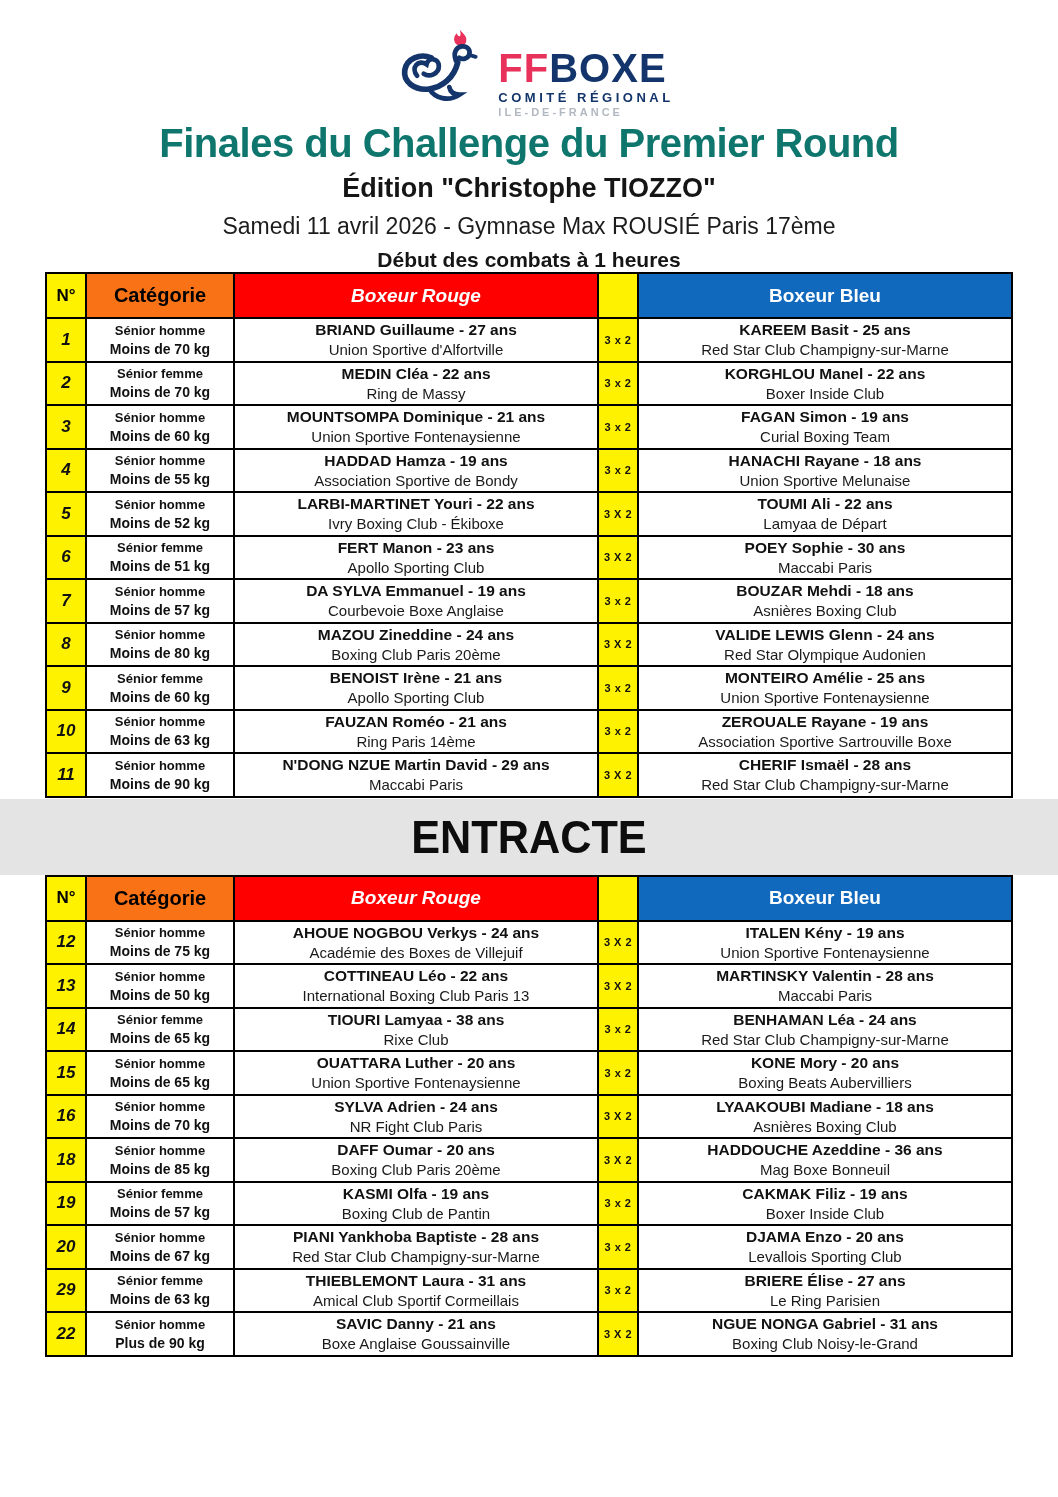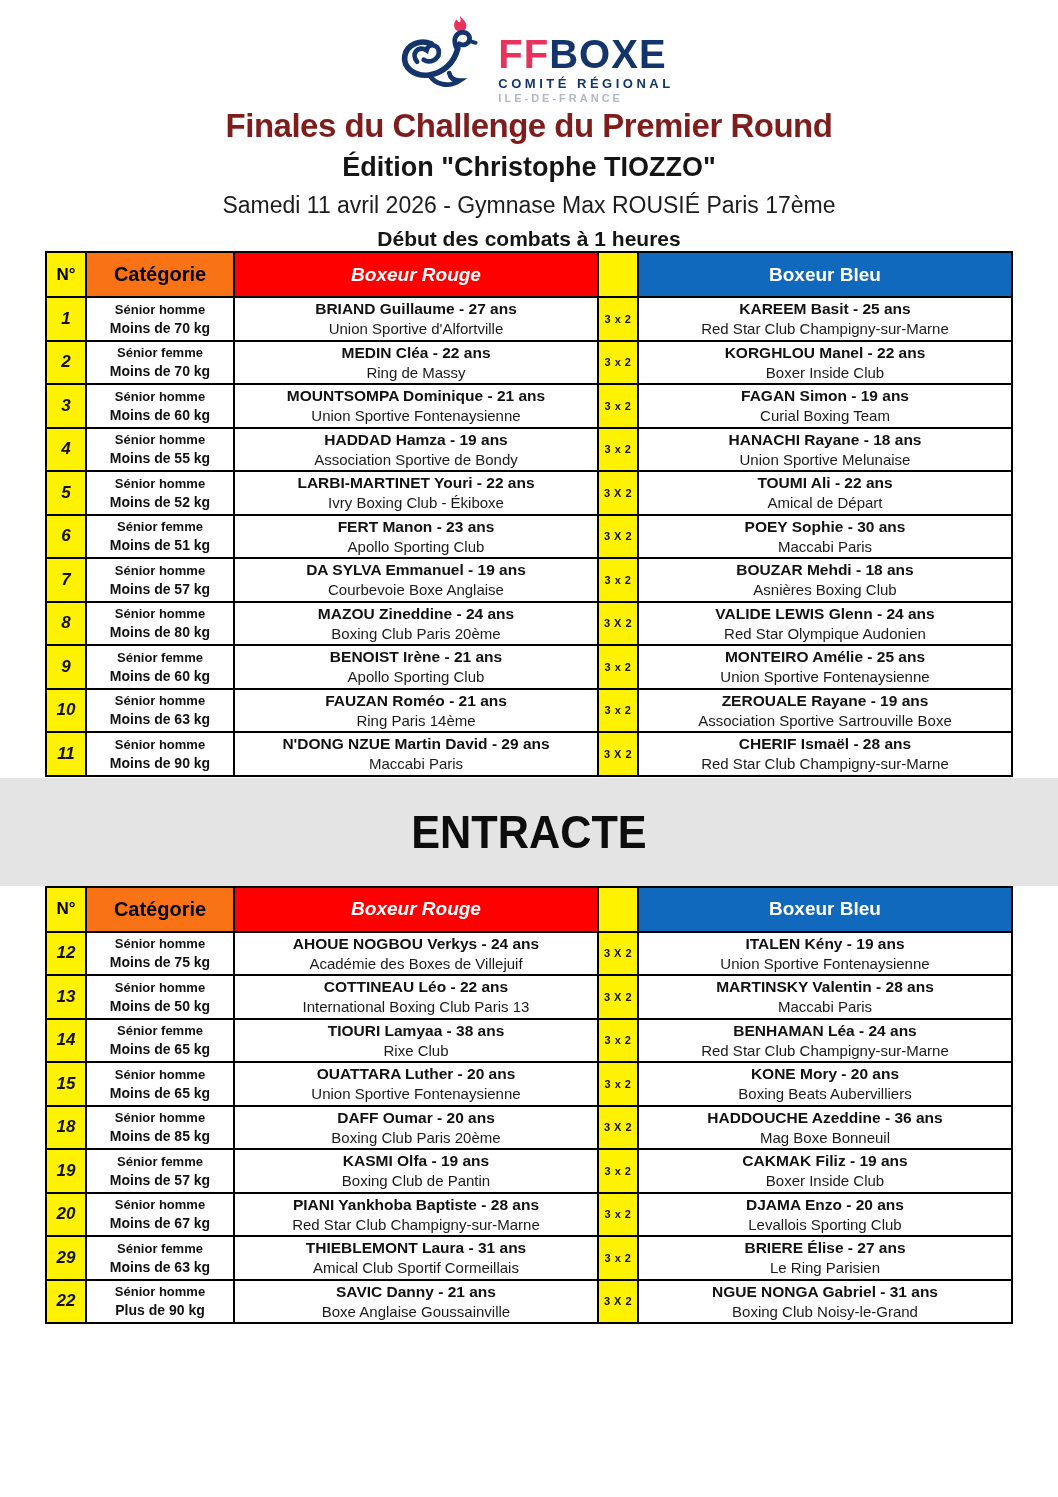--- a/index.html
+++ b/index.html
@@ -4,41 +4,41 @@
 <style>
   * { margin: 0; padding: 0; box-sizing: border-box; }
   html, body { background: #ffffff; }
   body {
     width: 1058px;
     min-height: 1497px;
     margin: 0 auto;
     font-family: "Liberation Sans", "DejaVu Sans", sans-serif;
     color: #111;
   }
-  .page { width: 1058px; padding-top: 13px; }
+  .page { width: 1058px; padding-top: 13px; margin-top: 14px; }
 
   
   .logo-row {
     display: flex;
     justify-content: center;
     align-items: flex-start;
     gap: 10px;
     height: 92px;
   }
   .rooster { width: 104px; height: 88px; flex: 0 0 auto; }
   .logo-text { display: flex; flex-direction: column; padding-top: 22px; }
   .brand { font-weight: bold; font-size: 40px; line-height: 38px; letter-spacing: 1px; }
   .brand .ff { color: #e8315b; }
   .brand .boxe { color: #14356b; }
   .committee { color: #14356b; font-weight: bold; font-size: 13px; letter-spacing: 3.5px; margin-top: 3px; }
   .region { color: #b2b8c0; font-weight: bold; font-size: 11px; letter-spacing: 3px; margin-top: 1px; }
 
   
   .titles { text-align: center; }
-  .main-title { font-size: 33px; font-weight: bold; letter-spacing: -0.5px; margin-top: 2px; color: #7f1d1d; }
+  .main-title { font-size: 40px; font-weight: bold; letter-spacing: -0.5px; margin-top: 2px; color: #0f766e; }
   .edition   { font-size: 27px; font-weight: bold; margin-top: 7px; color: #151515; }
   .date-line { font-size: 23px; font-weight: normal; margin-top: 9px; color: #1c1c1c; }
   .start-line{ font-size: 21px; font-weight: bold; margin-top: 8px; color: #151515; }
 
   
   table.bouts {
     width: 966px;
     margin: 0 auto;
     border-collapse: collapse;
     table-layout: fixed;
@@ -77,21 +77,21 @@
     letter-spacing: 0.5px;
   }
   td.col-cat .cat1 { font-weight: bold; font-size: 13px; line-height: 19px; }
   td.col-cat .cat2 { font-weight: bold; font-size: 14px; line-height: 19px; }
   .boxer-name { font-weight: bold; font-size: 15.5px; line-height: 20px; }
   .boxer-club { font-weight: normal; font-size: 15px; line-height: 19px; color: #1a1a1a; }
 
   
   .entracte {
     width: 1058px;
-    height: 108px;
+    height: 76px;
     margin-top: 1px;
     background: #e4e4e5;
     display: flex;
     align-items: center;
     justify-content: center;
   }
   .entracte-text {
     font-size: 47px;
     font-weight: bold;
     letter-spacing: 0px;
@@ -225,21 +225,21 @@
       <div class="cat1">Sénior homme</div>
       <div class="cat2">Moins de 52 kg</div>
     </td>
     <td class="col-red">
       <div class="boxer-name">LARBI-MARTINET Youri - 22 ans</div>
       <div class="boxer-club">Ivry Boxing Club - Ékiboxe</div>
     </td>
     <td class="col-rounds">3 X 2</td>
     <td class="col-blue">
       <div class="boxer-name">TOUMI Ali - 22 ans</div>
-      <div class="boxer-club">Amical de Départ</div>
+      <div class="boxer-club">Lamyaa de Départ</div>
     </td>
   </tr>
 
   <tr class="bout-row">
     <td class="col-num">6</td>
     <td class="col-cat">
       <div class="cat1">Sénior femme</div>
       <div class="cat2">Moins de 51 kg</div>
     </td>
     <td class="col-red">
@@ -423,20 +423,36 @@
       <div class="boxer-name">OUATTARA Luther - 20 ans</div>
       <div class="boxer-club">Union Sportive Fontenaysienne</div>
     </td>
     <td class="col-rounds">3 x 2</td>
     <td class="col-blue">
       <div class="boxer-name">KONE Mory - 20 ans</div>
       <div class="boxer-club">Boxing Beats Aubervilliers</div>
     </td>
   </tr>
 
+  <tr class="bout-row">
+    <td class="col-num">16</td>
+    <td class="col-cat">
+      <div class="cat1">Sénior homme</div>
+      <div class="cat2">Moins de 70 kg</div>
+    </td>
+    <td class="col-red">
+      <div class="boxer-name">SYLVA Adrien - 24 ans</div>
+      <div class="boxer-club">NR Fight Club Paris</div>
+    </td>
+    <td class="col-rounds">3 X 2</td>
+    <td class="col-blue">
+      <div class="boxer-name">LYAAKOUBI Madiane - 18 ans</div>
+      <div class="boxer-club">Asnières Boxing Club</div>
+    </td>
+  </tr>
 
 
   <tr class="bout-row">
     <td class="col-num">18</td>
     <td class="col-cat">
       <div class="cat1">Sénior homme</div>
       <div class="cat2">Moins de 85 kg</div>
     </td>
     <td class="col-red">
       <div class="boxer-name">DAFF Oumar - 20 ans</div>

